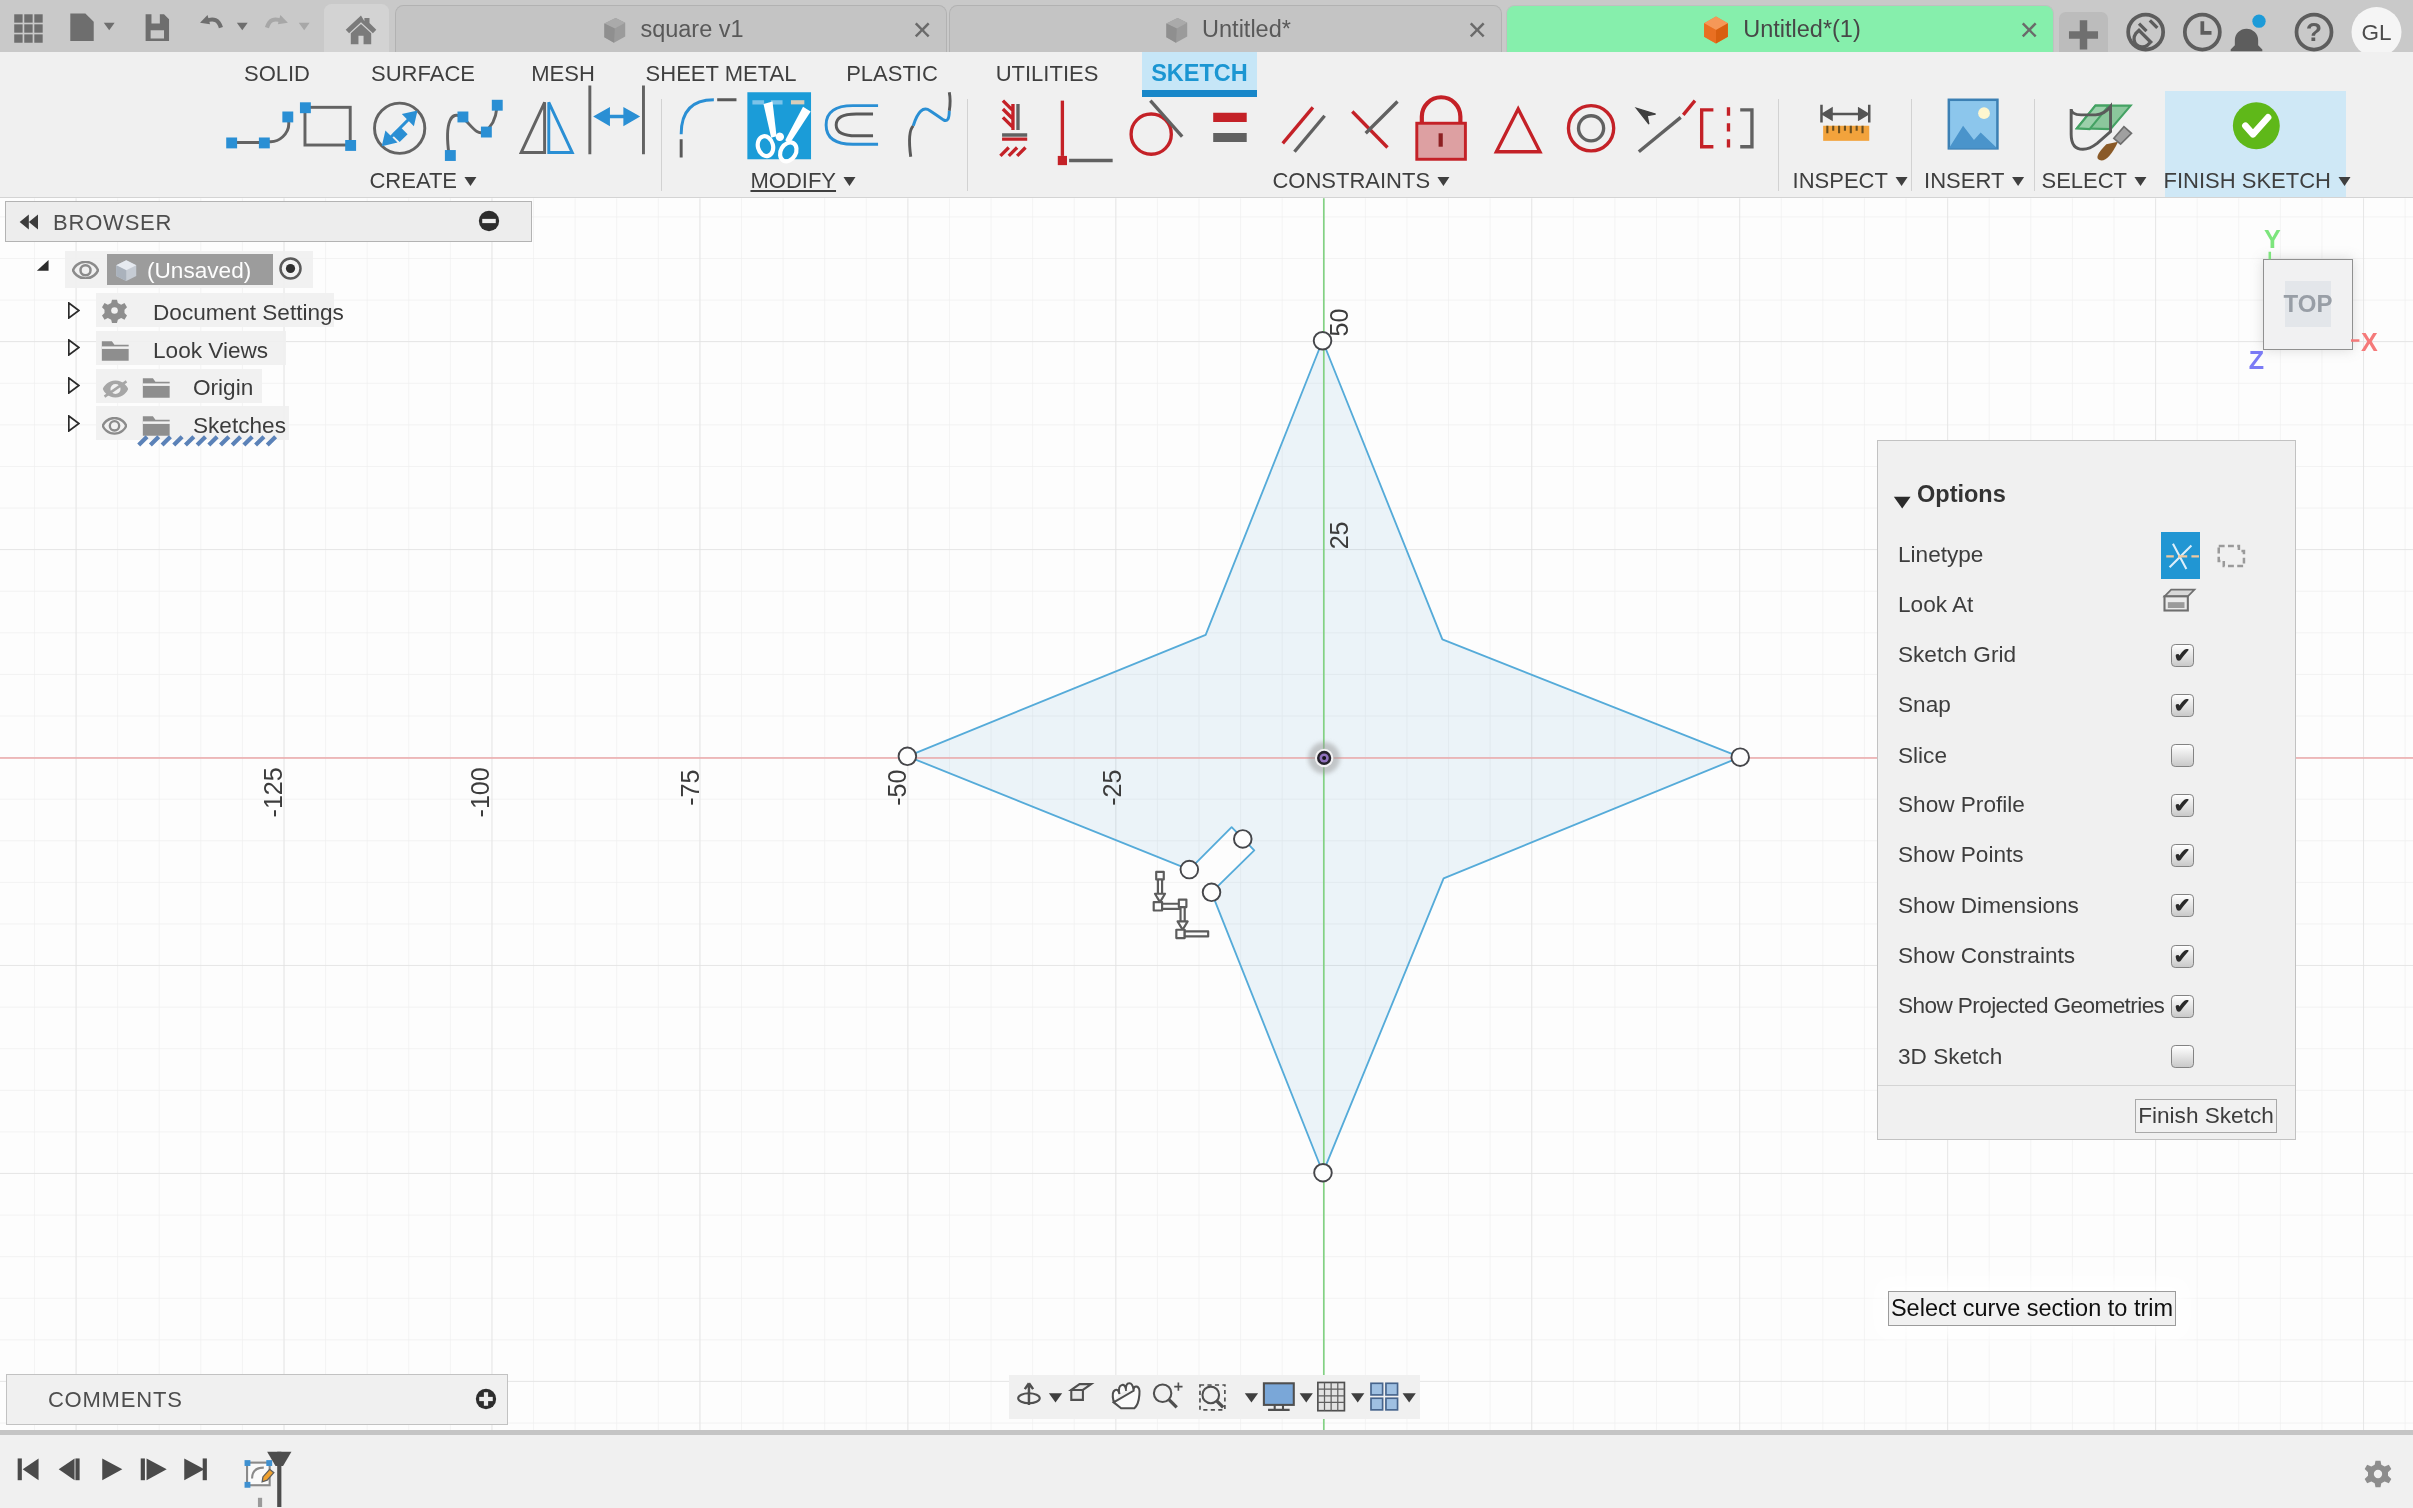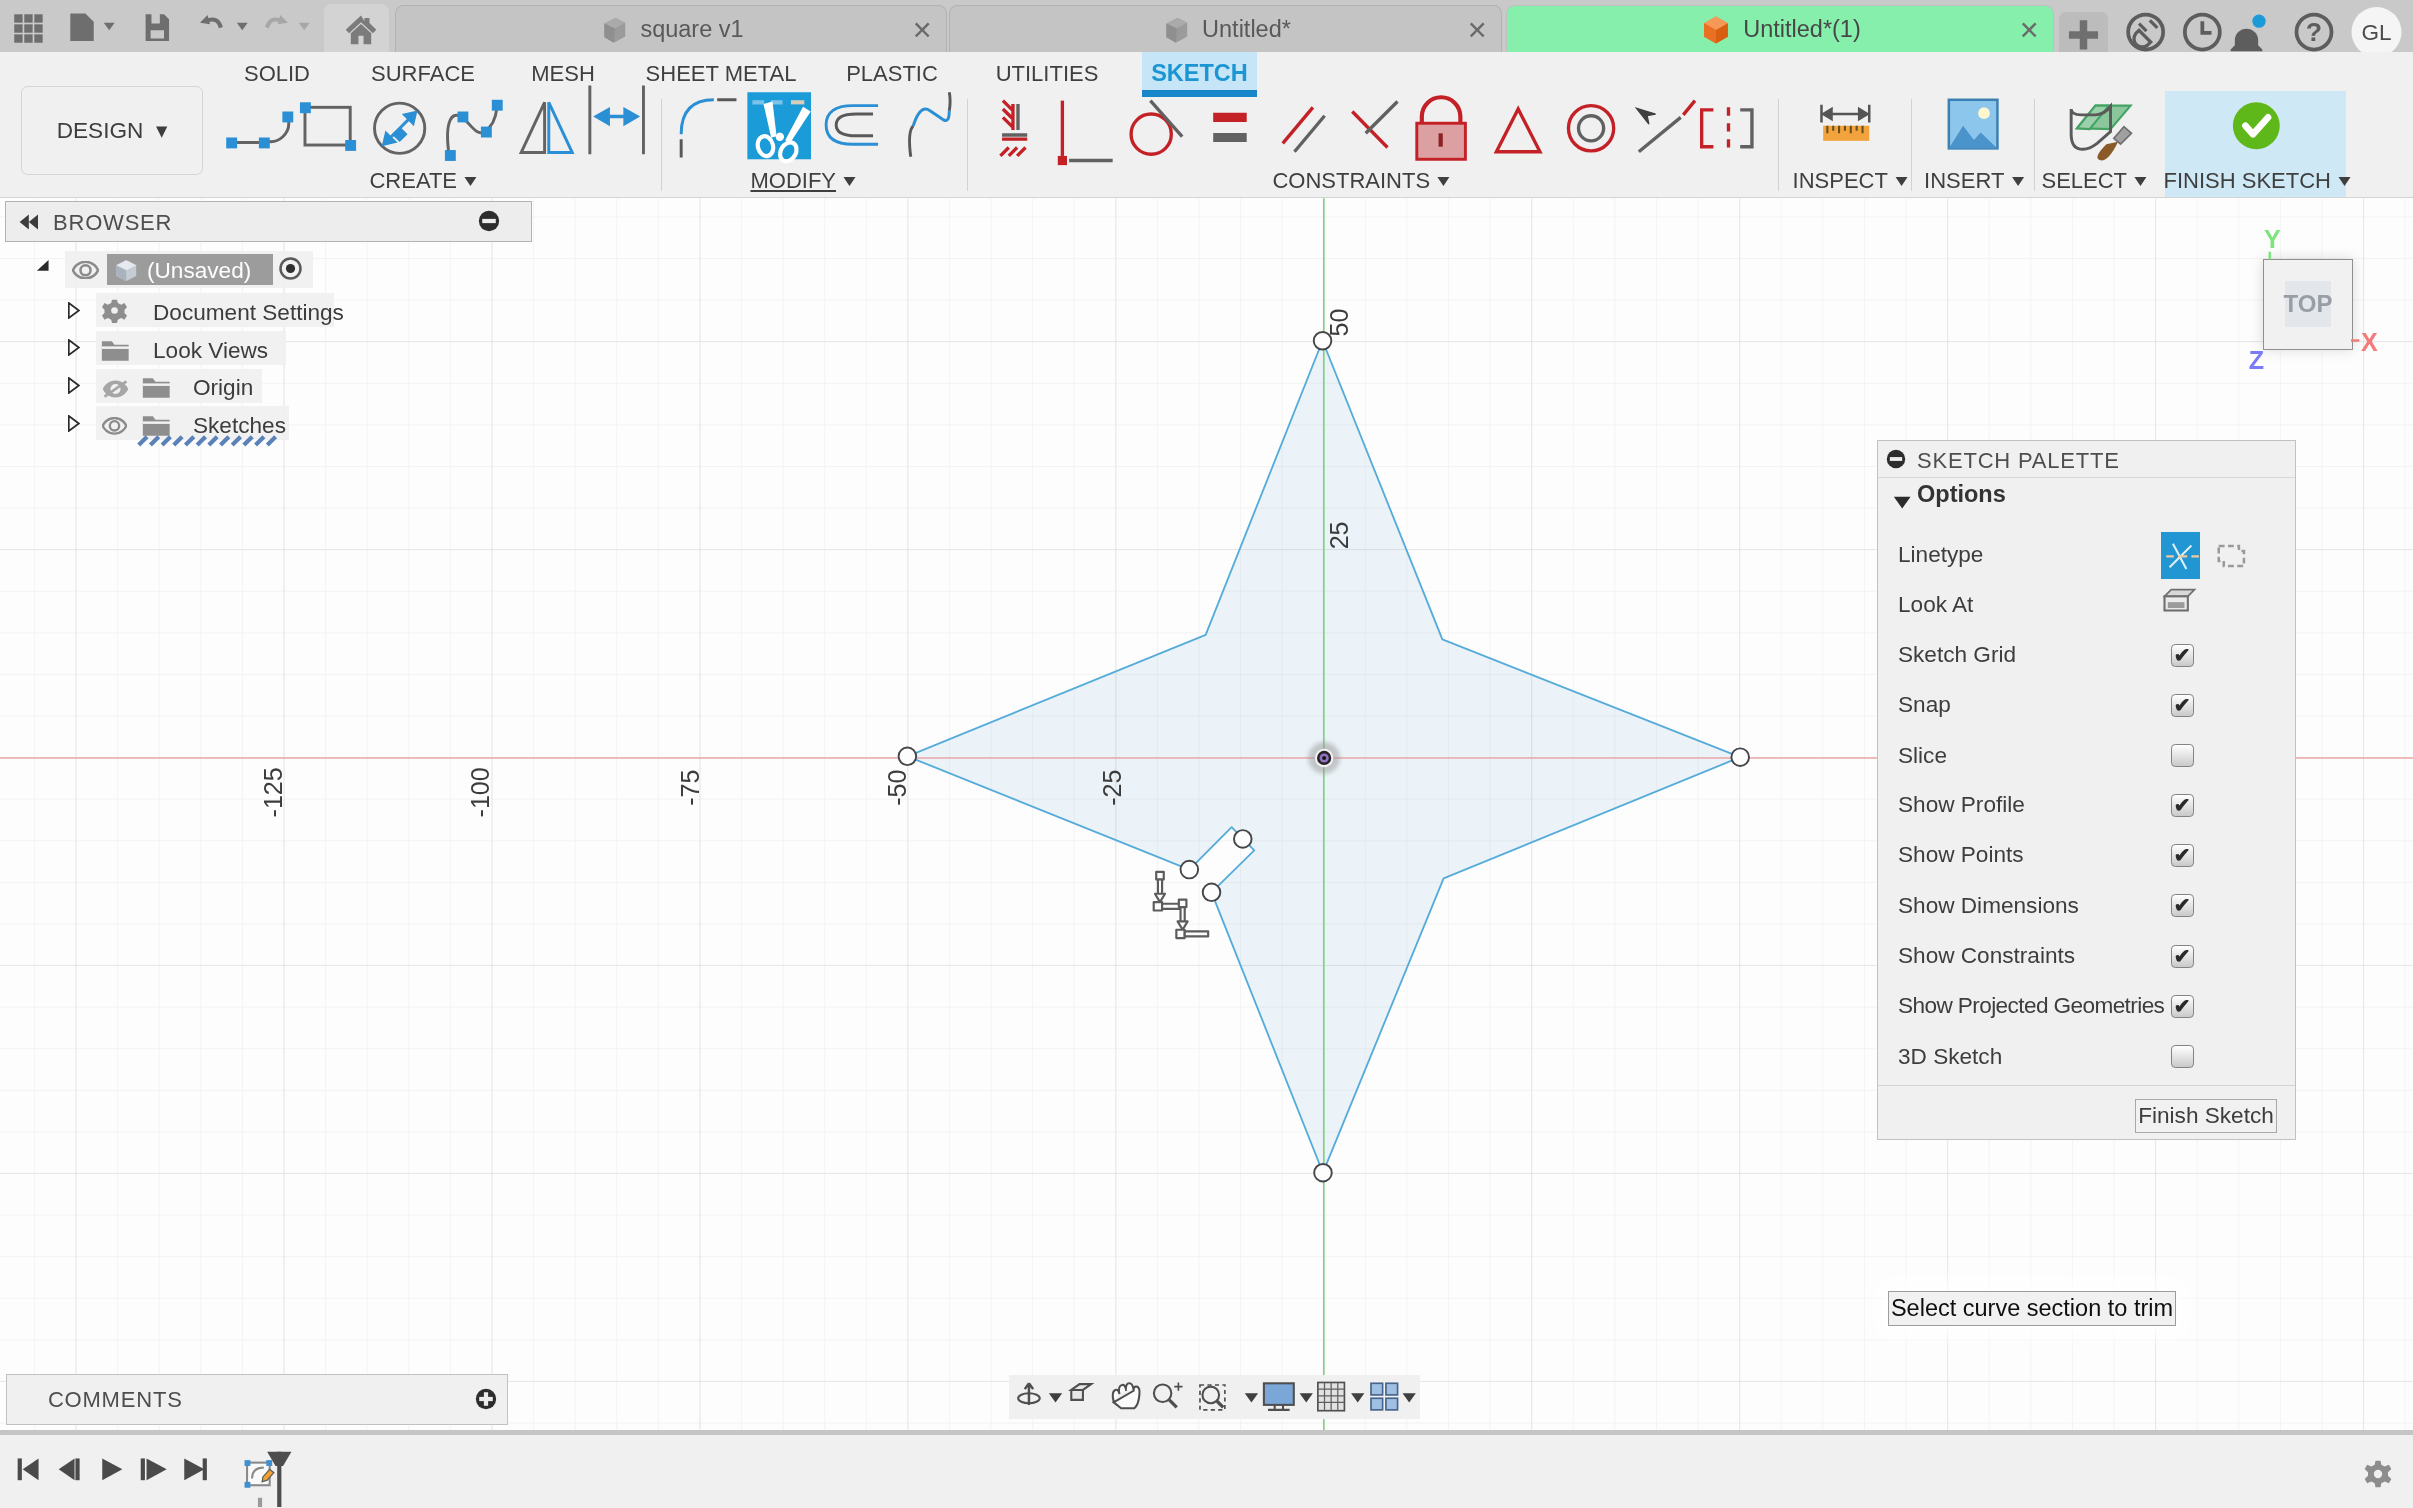--- a/index.html
+++ b/index.html
@@ -114,21 +114,20 @@
   <path d="M98 17 v14 h11" stroke="#5d5d5d" stroke-width="4.5" fill="none"></path>
   <path d="M137 40 a14 14 0 0 1 28 0 v6 l5 5 v2 h-38 v-2 l5 -5 Z" fill="#5d5d5d"></path>
   <path d="M156 54 a5 5 0 0 1 -10 0 Z" fill="#5d5d5d"></path>
   <circle cx="166" cy="17" r="8" fill="#1d9bd8"></circle>
   <text x="232" y="41" font-size="32" font-weight="bold" fill="#5d5d5d" text-anchor="middle">?</text>
   <circle cx="307" cy="30" r="30" fill="#f5f5f5"></circle>
   <text x="307" y="40" font-size="27" fill="#4c4c4c" text-anchor="middle">GL</text>
  </svg>
 </div>
 <div class="abs" id="ribbon">
- <div class="abs" id="design">DESIGN&nbsp;&nbsp;▾</div>
  <div class="rlabel" style="left:277px;top:9.2px;">SOLID</div>
  <div class="rlabel" style="left:423px;top:9.2px;">SURFACE</div>
  <div class="rlabel" style="left:563px;top:9.2px;">MESH</div>
  <div class="rlabel" style="left:721px;top:9.2px;">SHEET METAL</div>
  <div class="rlabel" style="left:892px;top:9.2px;">PLASTIC</div>
  <div class="rlabel" style="left:1047px;top:9.2px;">UTILITIES</div>
  <div class="abs" id="sketchtab">
       <b>SKETCH</b>
       <i></i>
     </div>
@@ -365,27 +364,20 @@
       <rect x="1" y="10" width="33" height="3" fill="#f1f1f1"></rect>
     </svg>
  <span class="abs rowtxt" style="left:193px;top:413px;">Sketches</span>
  <svg class="abs" style="left:137px;top:435px;" width="147" height="11.7" viewBox="0 0 176 14">
   <g stroke="#5b82b8" stroke-width="5">
         <path d="M2 12 L12 2 M16 12 L26 2 M30 12 L40 2 M44 12 L54 2 M58 12 L68 2 M72 12 L82 2 M86 12 L96 2 M100 12 L110 2 M114 12 L124 2 M128 12 L138 2 M142 12 L152 2 M156 12 L166 2"></path>
       </g>
  </svg>
 </div>
 <div class="abs panel" id="palette" style="left:1877px;top:440px;width:417px;height:698px;border-color:#c2c2c2;">
- <div class="abs" style="left:0;top:0;width:417px;height:36px;border-bottom:0.8px solid #d8d8d8;">
-  <svg class="abs" style="left:7.5px;top:8.4px;" width="20" height="20" viewBox="0 0 26 26">
-        <circle cx="13" cy="13" r="12" fill="#2d2d2d"></circle>
-        <rect x="5" y="10.5" width="16" height="5" fill="#ededed"></rect>
-      </svg>
-  <span class="abs" style="left:39px;top:6.7px;font-size:22px;color:#4e4e4e;letter-spacing:0.8px;">SKETCH PALETTE</span>
- </div>
  <svg class="abs" style="left:15px;top:55px;" width="18.4" height="13.4" viewBox="0 0 22 16">
       <path d="M1 1 H21 L11 15 Z" fill="#2b2b2b"></path>
     </svg>
  <span class="abs" style="left:39px;top:40px;font-size:23.5px;font-weight:bold;color:#333;">Options</span>
  <span class="lbl" style="top:101px;">Linetype</span>
  <span class="lbl" style="top:151px;">Look At</span>
  <span class="lbl" style="top:201px;">Sketch Grid</span>
  <span class="lbl" style="top:251px;">Snap</span>
  <span class="lbl" style="top:302px;">Slice</span>
  <span class="lbl" style="top:351px;">Show Profile</span>

